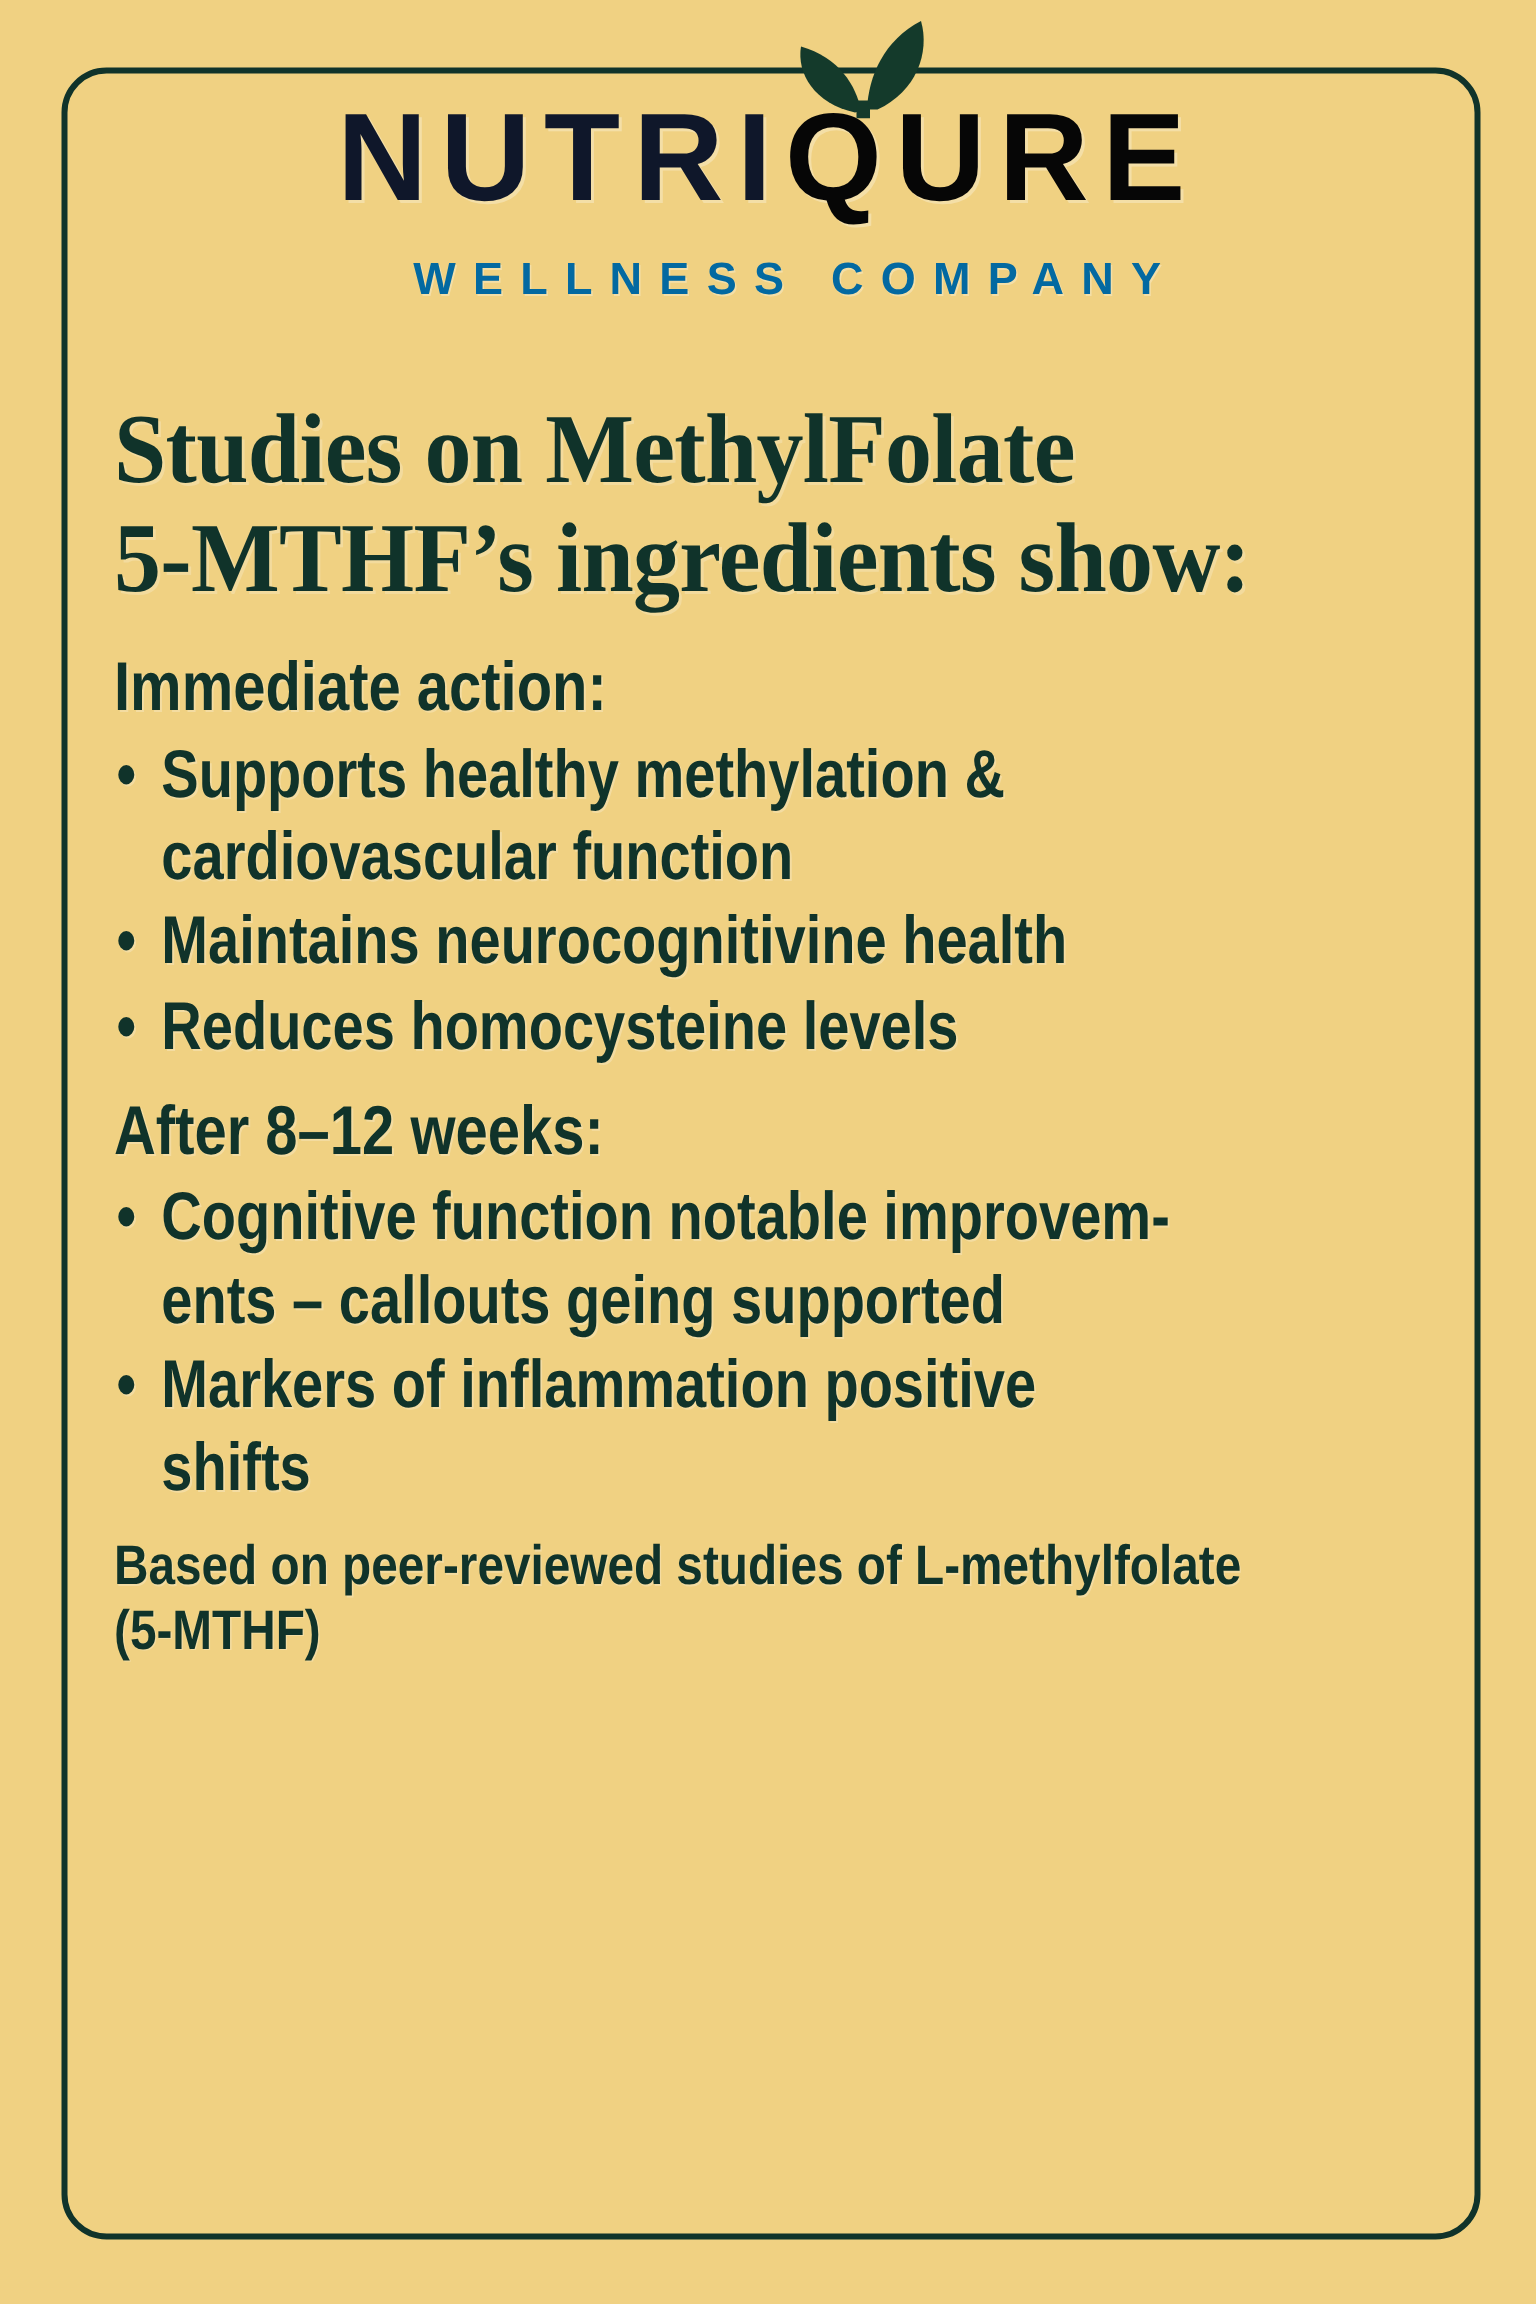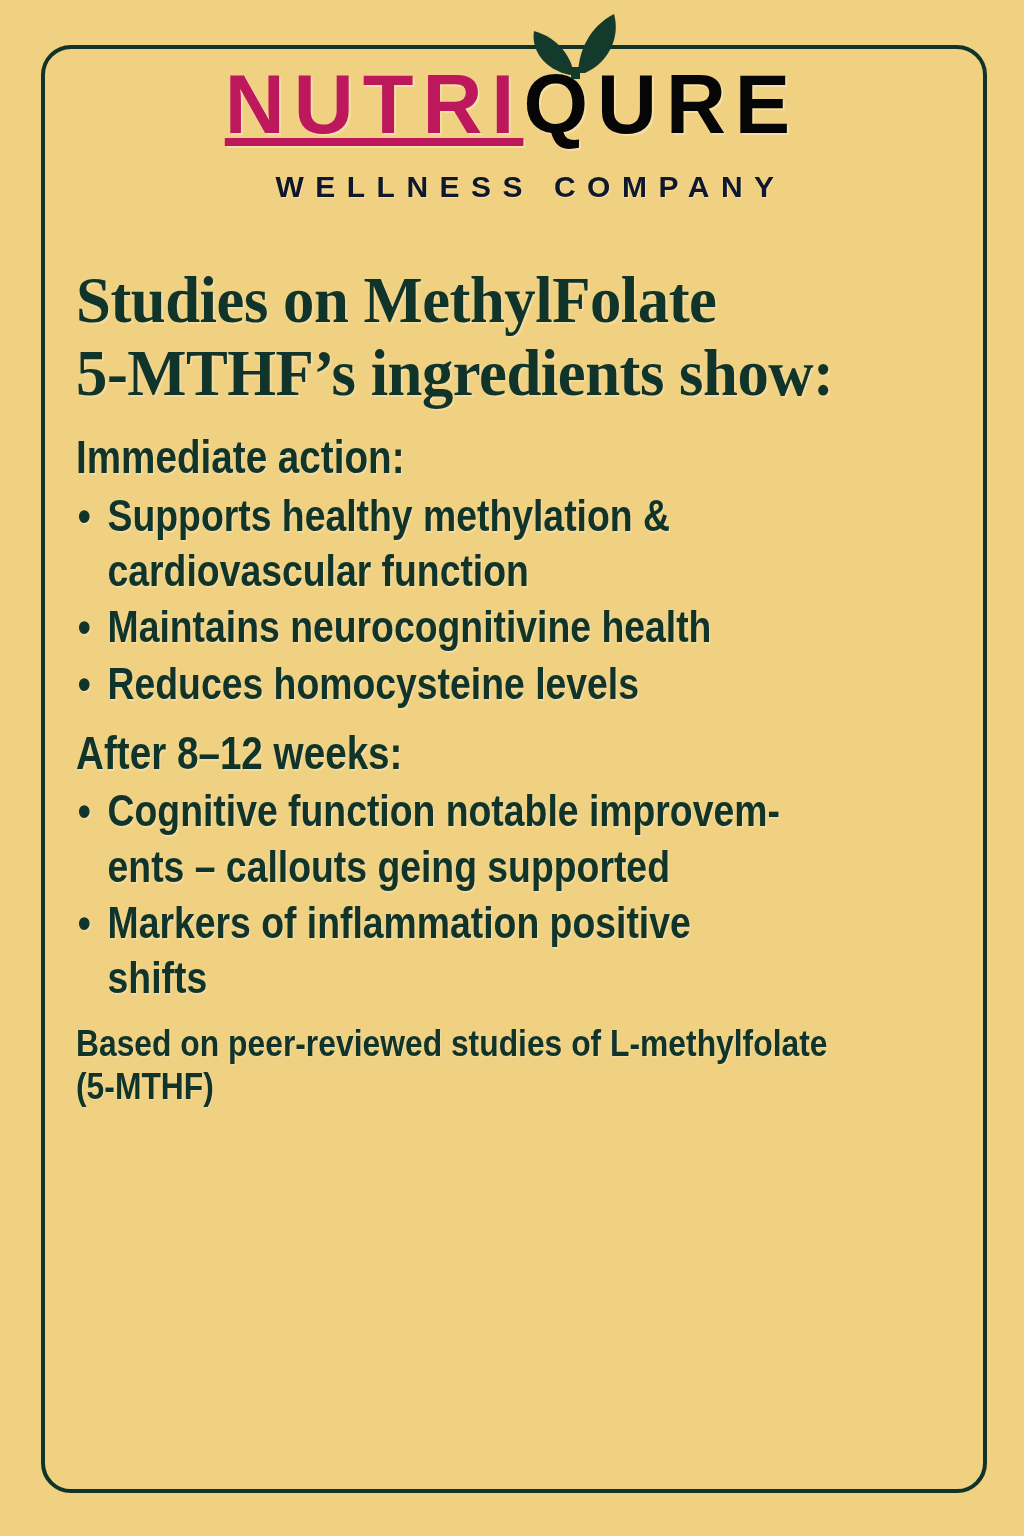--- a/index.html
+++ b/index.html
@@ -48,39 +48,39 @@
     position: relative;
     display: inline-block;
     font-family: "Liberation Sans", sans-serif;
     font-weight: bold;
     font-size: 83px;
     letter-spacing: 9px;
     line-height: 1;
     white-space: nowrap;
     text-shadow: 2px 2px 0 rgba(255,255,255,0.30);
   }
-  .wm-green { color: #be185d; text-decoration: underline; }
+  .wm-green { color: #0f172a; }
   .wm-black { color: #060606; text-align: center; }
 
   
   #leaf-mark {
     position: absolute;
     left: 296px;
     top: -52px;
     width: 110px;
     height: 68px;
   }
 
   #tagline {
     margin-top: 24px;
     font-family: "Liberation Sans", sans-serif;
     font-weight: bold;
     font-size: 30px;
     letter-spacing: 11.5px;
-    color: #0f172a;
+    color: #0369a1;
     text-shadow: 1px 1px 0 rgba(255,255,255,0.30);
     white-space: nowrap;
     padding-left: 37px;
   }
 
   
   #content {
     position: absolute;
     left: 76px;
     top: 264px;

